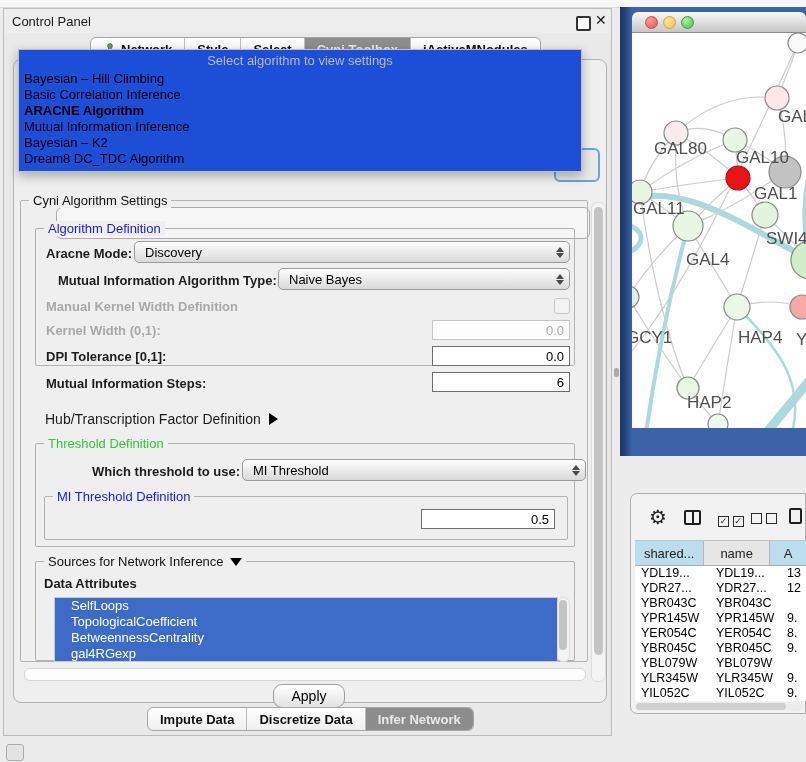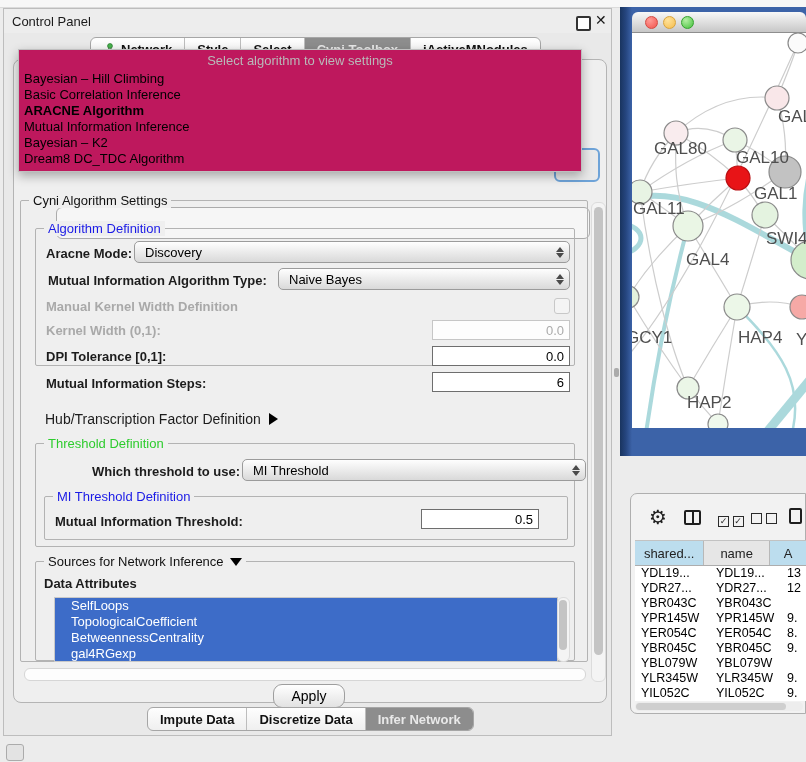--- a/index.html
+++ b/index.html
@@ -27,21 +27,21 @@
   .neticon{width:13px;height:13px;margin-right:5px;}
 
   
   .cp-body{left:9px;top:50px;width:594px;height:644px;background:#EFEFEF;border:1px solid #B4B4B4;border-radius:8px;box-sizing:border-box;}
 
   
   .combo-sliver{left:42px;top:147px;width:532px;height:30px;border:1px solid #ABABAB;border-radius:6px;background:#F6F6F6;}
   .focus-sliver{left:540px;top:88px;width:42px;height:30px;border:2px solid #6EA3D8;border-radius:6px;background:#E9E9E9;}
 
   
-  .popup{left:18px;top:49px;width:562px;height:121px;background:#be185d;border:1px solid #BFBFBF;box-shadow:0 4px 10px rgba(0,0,0,.3);z-index:30;}
+  .popup{left:18px;top:49px;width:562px;height:121px;background:#1d4ed8;border:1px solid #BFBFBF;box-shadow:0 4px 10px rgba(0,0,0,.3);z-index:30;}
   .popup-ph{left:0;top:3px;width:100%;text-align:center;color:#B9B9B9;font-size:13px;}
   .popup-item{left:0;width:100%;height:16px;line-height:16px;padding-left:5px;box-sizing:border-box;color:#000;font-size:13px;white-space:nowrap;}
   .popup-item.bold{font-weight:bold;}
 
   
   .fs{border:1px solid #B3B3B3;border-radius:2px;box-sizing:border-box;}
   .legend{position:absolute;top:-8px;left:8px;background:#EFEFEF;padding:0 4px;font-size:13px;white-space:nowrap;}
   .legend.blue{color:#1A1AE6;}
   .legend.green{color:#2ECC2E;text-align:right;}
   .lbl{font-weight:bold;font-size:13px;color:#1C1C1C;white-space:nowrap;}
@@ -156,21 +156,21 @@
 
           <span class="abs lbl" style="left:10px;top:17px;">Aracne Mode:</span>
           <div class="abs combo" style="left:98px;top:12px;width:436px;">
             <span class="txt">Discovery</span>
             <span class="arrows">
                 <span class="tri-up"></span>
                 <span class="tri-dn"></span>
               </span>
           </div>
 
-          <span class="abs lbl" style="left:12px;top:44px;">Mutual Information Algorithm Type:</span>
+          <span class="abs lbl" style="left:22px;top:44px;">Mutual Information Algorithm Type:</span>
           <div class="abs combo" style="left:242px;top:39px;width:292px;">
             <span class="txt">Naive Bayes</span>
             <span class="arrows">
                 <span class="tri-up"></span>
                 <span class="tri-dn"></span>
               </span>
           </div>
 
           <span class="abs lbl dis" style="left:10px;top:70px;">Manual Kernel Width Definition</span>
           <div class="abs chk" style="left:518px;top:69px;"></div>
@@ -196,22 +196,21 @@
           <div class="abs combo" style="left:206px;top:15px;width:344px;">
             <span class="txt">MI Threshold</span>
             <span class="arrows">
                 <span class="tri-up"></span>
                 <span class="tri-dn"></span>
               </span>
           </div>
 
           <div class="abs fs" style="left:8px;top:52px;width:524px;height:44px;">
             <span class="legend blue">MI Threshold Definition</span>
-            <span class="abs lbl" style="left:10px;top:17px;">Mutual Information Threshold:</span>
-            <input class="abs tin" style="left: 376px; top: 12px; width: 118px;" value="0.5">
+            <input class="abs tin" style="left: 376px; top: 12px; width: 134px;" value="0.5">
           </div>
         </div>
 
         <div class="abs fs" style="left:14px;top:360px;width:540px;height:100px;">
           <span class="legend"><span>Sources for Network Inference</span><span class="tri-down-s"></span></span>
           <span class="abs lbl" style="left:8px;top:14px;">Data Attributes</span>
           <div class="abs attrlist" style="left:18px;top:35px;width:502px;height:63px;overflow:hidden;">
             <div class="attr-item">SelfLoops</div>
             <div class="attr-item">TopologicalCoefficient</div>
             <div class="attr-item">BetweennessCentrality</div>

